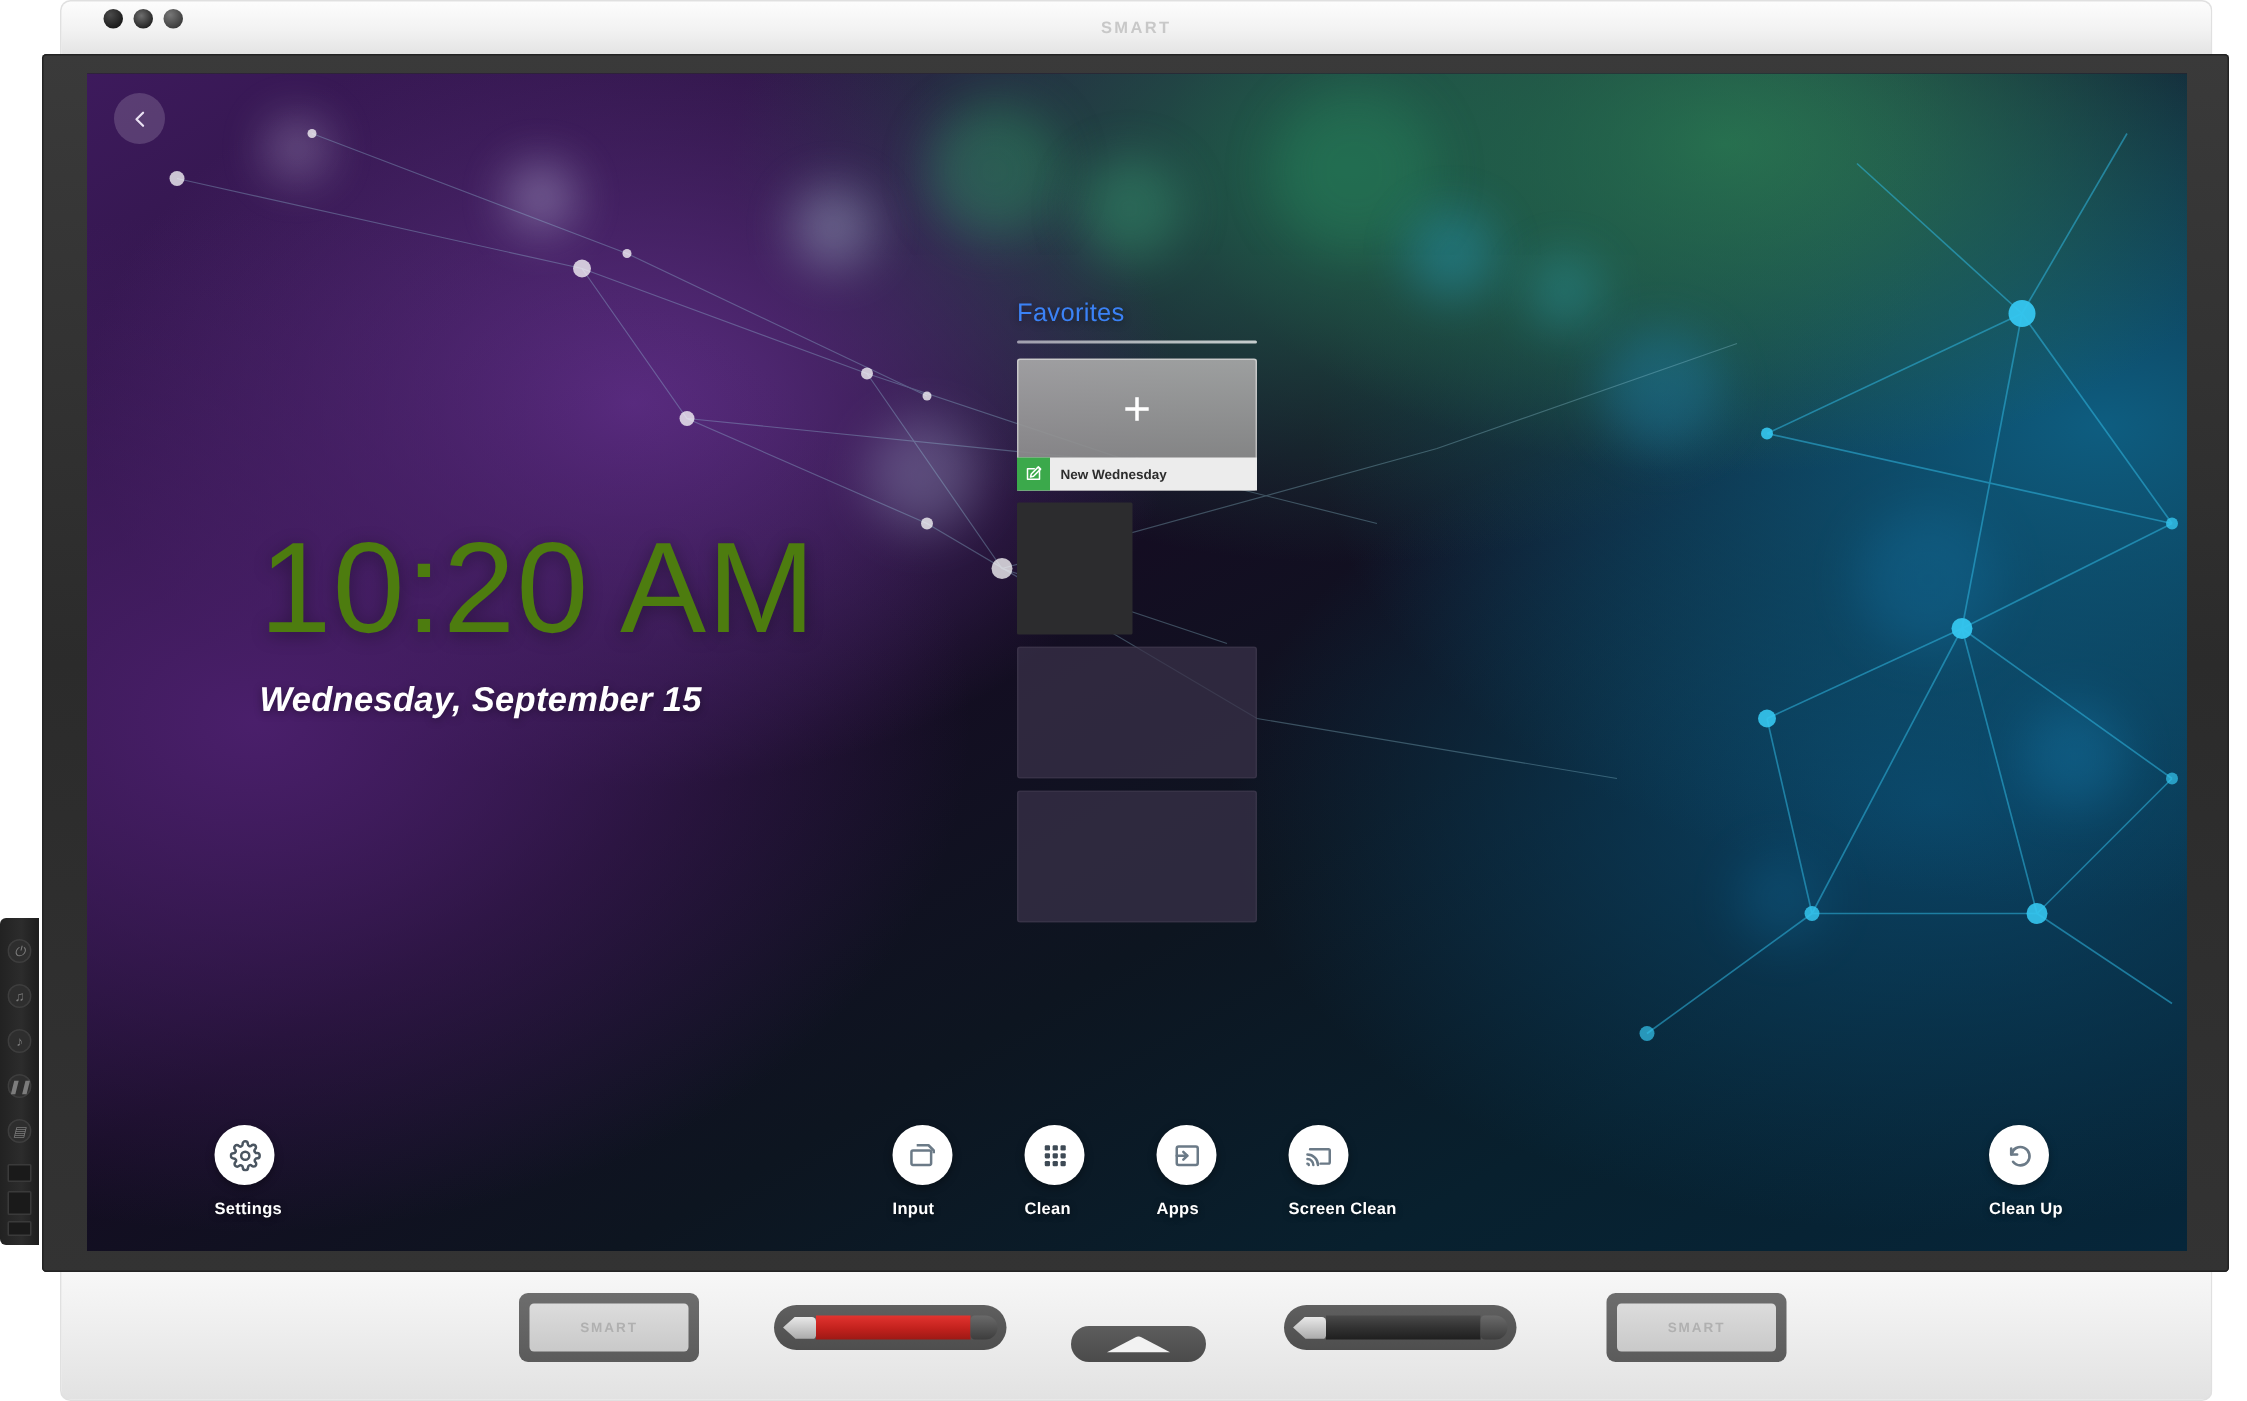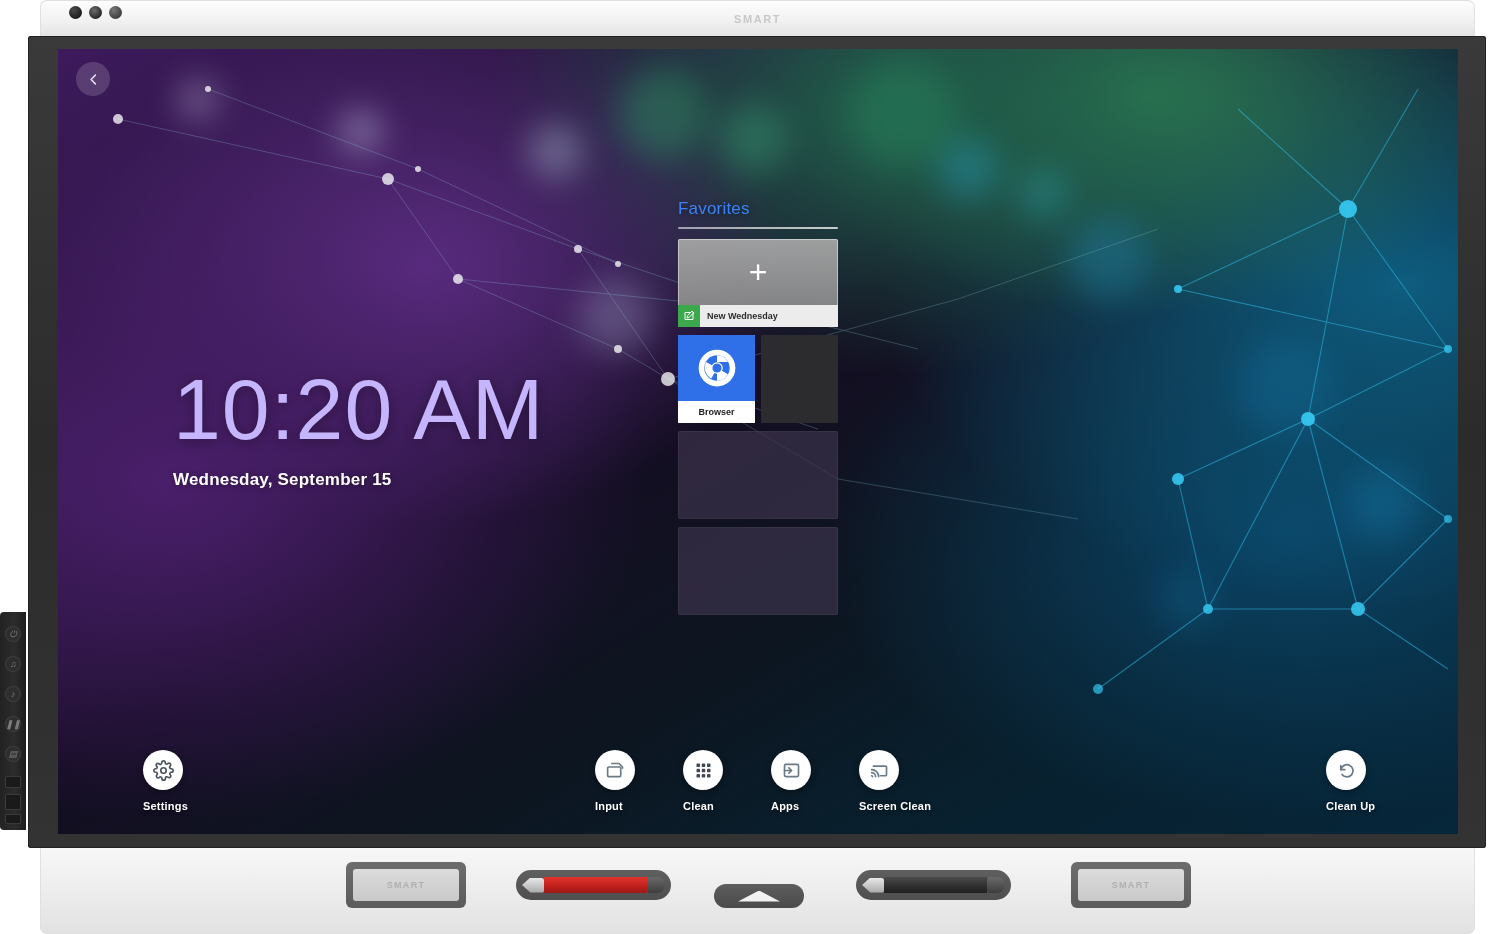--- a/index.html
+++ b/index.html
@@ -110,26 +110,26 @@
       radial-gradient(ellipse 55% 60% at 96% 30%, #0e5d80 0%, rgba(14,93,128,0) 68%),
       radial-gradient(ellipse 48% 52% at 88% 62%, #0a4466 0%, rgba(10,68,102,0) 70%),
       linear-gradient(150deg, #3d1a5c 0%, #2a1440 22%, #140d22 45%, #0d1520 62%, #08202e 80%, #06263a 100%);
   }
   .bokeh { position:absolute; border-radius:50%; filter: blur(16px); opacity:.5; }
   .net-svg { position:absolute; inset:0; width:100%; height:100%; }
 
   
   .clock-block { position:absolute; left:115px; top:300px; }
   .clock-time {
-    font-size:86px; font-weight:300; color:#c4b5fd; letter-spacing:1px;
-    line-height:1; text-shadow:0 2px 12px rgba(0,0,0,.35);margin-top:17px;
+    font-size:86px; font-weight:300; color:#4d7c0f; letter-spacing:1px;
+    line-height:1; text-shadow:0 2px 12px rgba(0,0,0,.35);
   }
   .clock-date {
-    margin-top:18px; font-size:17px; font-weight:700; color:#ffffff;
-    letter-spacing:.2px; text-shadow:0 1px 6px rgba(0,0,0,.4);
+    margin-top:18px; font-size:23px; font-weight:700; color:#ffffff;
+    letter-spacing:.2px; text-shadow:0 1px 6px rgba(0,0,0,.4);font-style:italic;
   }
 
   
   .back-btn {
     position:absolute; left:18px; top:13px; width:34px; height:34px; border-radius:50%;
     background: rgba(255,255,255,.16);
     display:flex; align-items:center; justify-content:center;
     color:#e9e0f2; font-size:18px; line-height:1;
   }
 
@@ -329,34 +329,20 @@
                 <svg viewBox="0 0 24 24" fill="none" stroke="#ffffff" stroke-width="2" stroke-linecap="round" stroke-linejoin="round">
                   <path d="M20 5v14H4V5h9"></path>
                   <path d="M18.5 2.5l3 3L12 15l-4 1 1-4z"></path>
                 </svg>
               </div>
               <div class="wb-text">New Wednesday</div>
             </div>
           </div>
 
           <div class="fav-row">
-            <div class="tile-browser">
-              <div class="br-top">
-                <svg viewBox="0 0 48 48">
-                  <circle cx="24" cy="24" r="21" fill="#ffffff"></circle>
-                  <circle cx="24" cy="24" r="14.5" fill="#2f6fe8"></circle>
-                  <path d="M24 9.5 A14.5 14.5 0 0 1 36.5 17 L24 17 Z" fill="#ffffff"></path>
-                  <path d="M11.5 17 A14.5 14.5 0 0 0 17.5 36 L24 24 Z" fill="#ffffff"></path>
-                  <path d="M36.5 31 A14.5 14.5 0 0 1 24 38.5 L24 24 Z" fill="#ffffff"></path>
-                  <circle cx="24" cy="24" r="6.6" fill="#ffffff"></circle>
-                  <circle cx="24" cy="24" r="5.2" fill="#2f6fe8"></circle>
-                </svg>
-              </div>
-              <div class="br-label">Browser</div>
-            </div>
             <div class="tile-empty-sm"></div>
           </div>
 
           <div class="tile-empty"></div>
           <div class="tile-empty"></div>
         </div>
       </div>
 
       <div class="toolbar">
 

